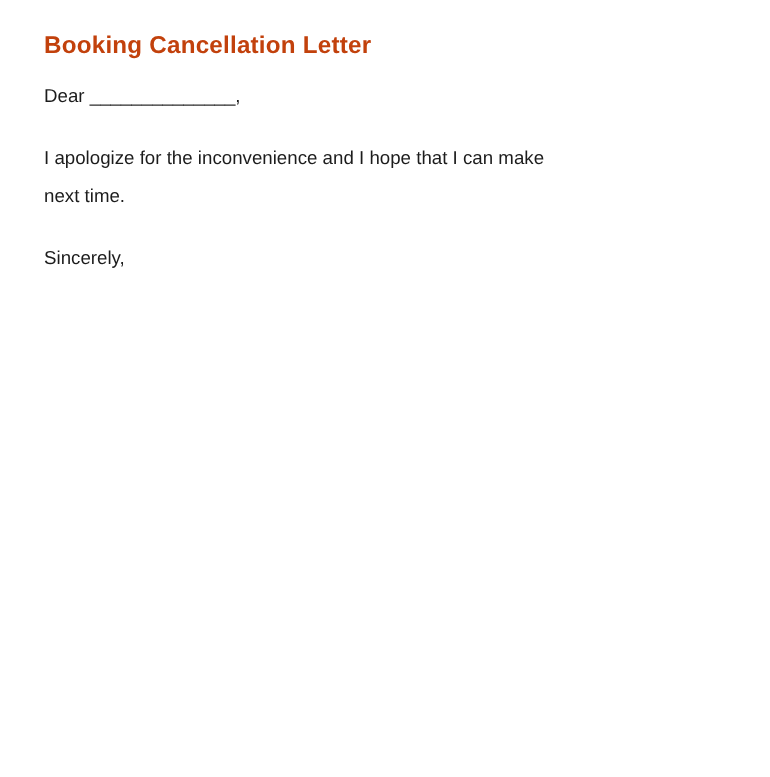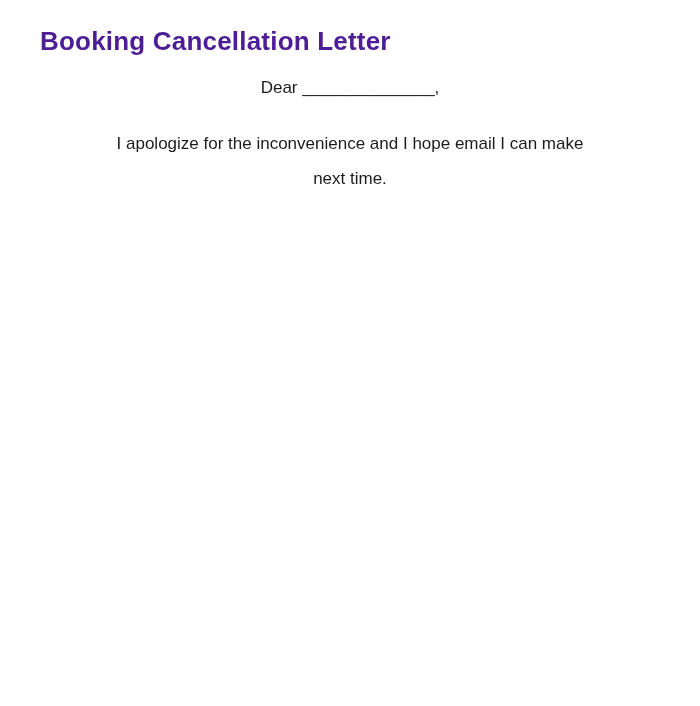--- a/index.html
+++ b/index.html
@@ -13,42 +13,42 @@
     height: 706px;
     box-sizing: border-box;
     padding: 28px 40px 0 40px;
     background: #ffffff;
     font-family: "Liberation Sans", sans-serif;
     color: #1c1c1c;
     overflow: hidden;
   }
   .letter-title {
     margin: 0 0 16px 0;
-    font-size: 26px;
+    font-size: 22px;
     line-height: 26px;
     font-weight: 700;
-    color: #4c1d95;
+    color: #c2410c;
     letter-spacing: 0.2px;
   }
   .letter-par {
     margin: 0 0 21px 0;
     font-size: 17px;
     line-height: 35px;
     font-weight: 400;
     white-space: pre-line; 
-    text-align: center;
   }
 </style>
 </head>
 <body>
 
 <div class="page">
   <h1 class="letter-title">Booking Cancellation Letter</h1>
 
   <p class="letter-par">Dear ______________,</p>
 
 
 
 
-  <p class="letter-par">I apologize for the inconvenience and I hope email I can make
+  <p class="letter-par">I apologize for the inconvenience and I hope that I can make
 next time.</p>
 
+  <p class="letter-par">Sincerely,</p>
 </div>
 
 </body></html>

